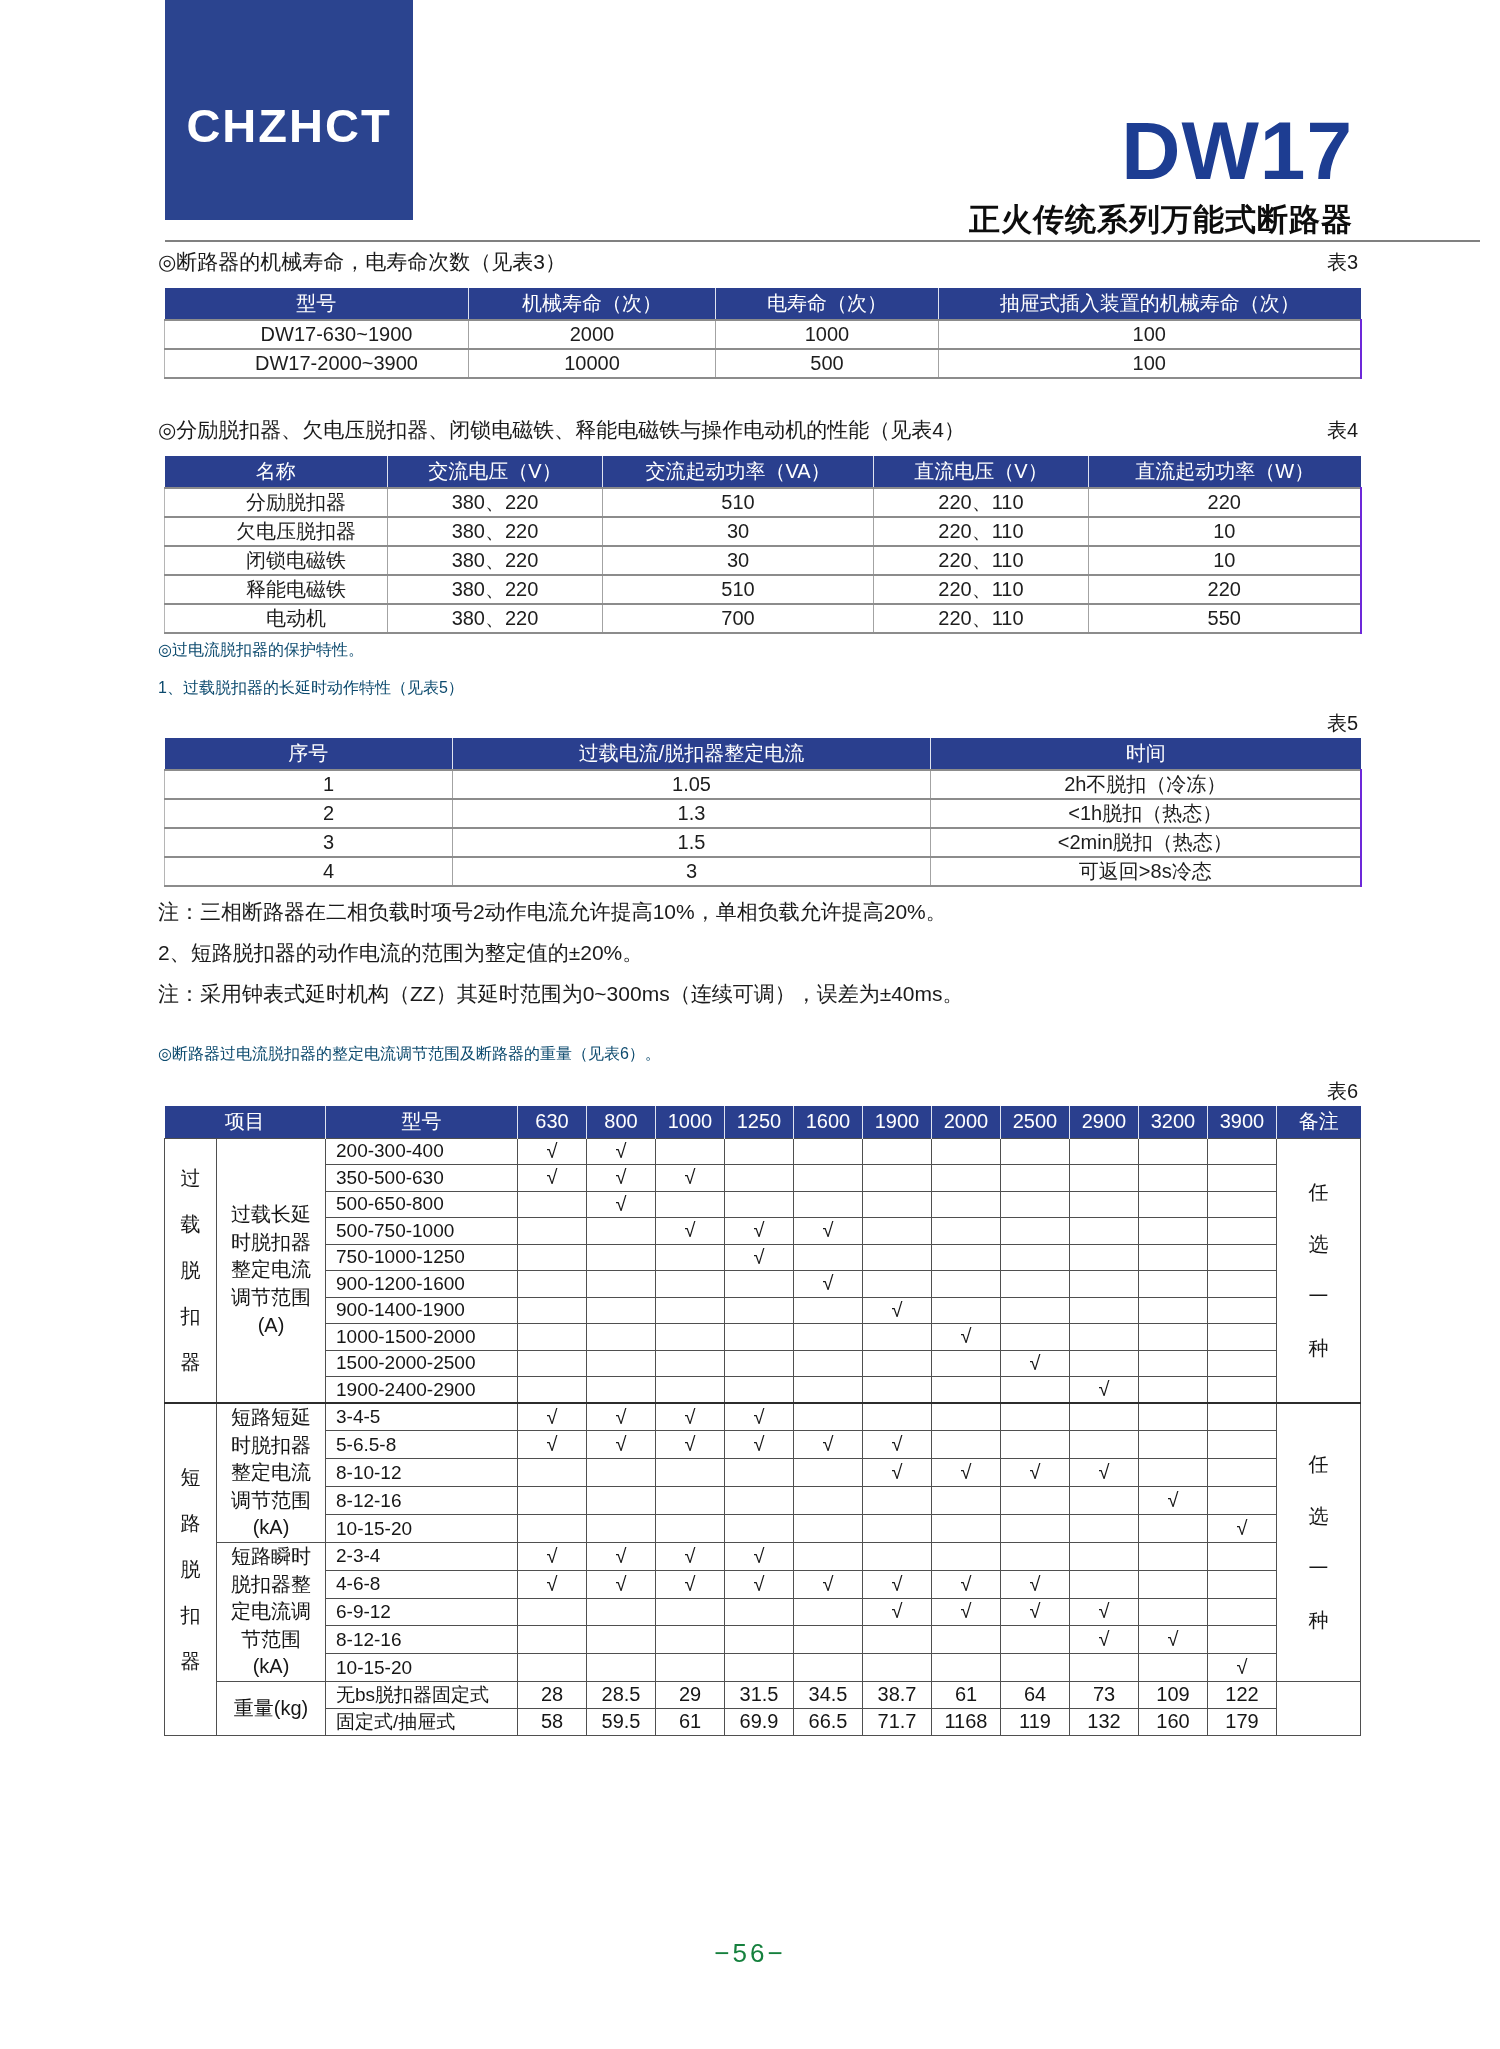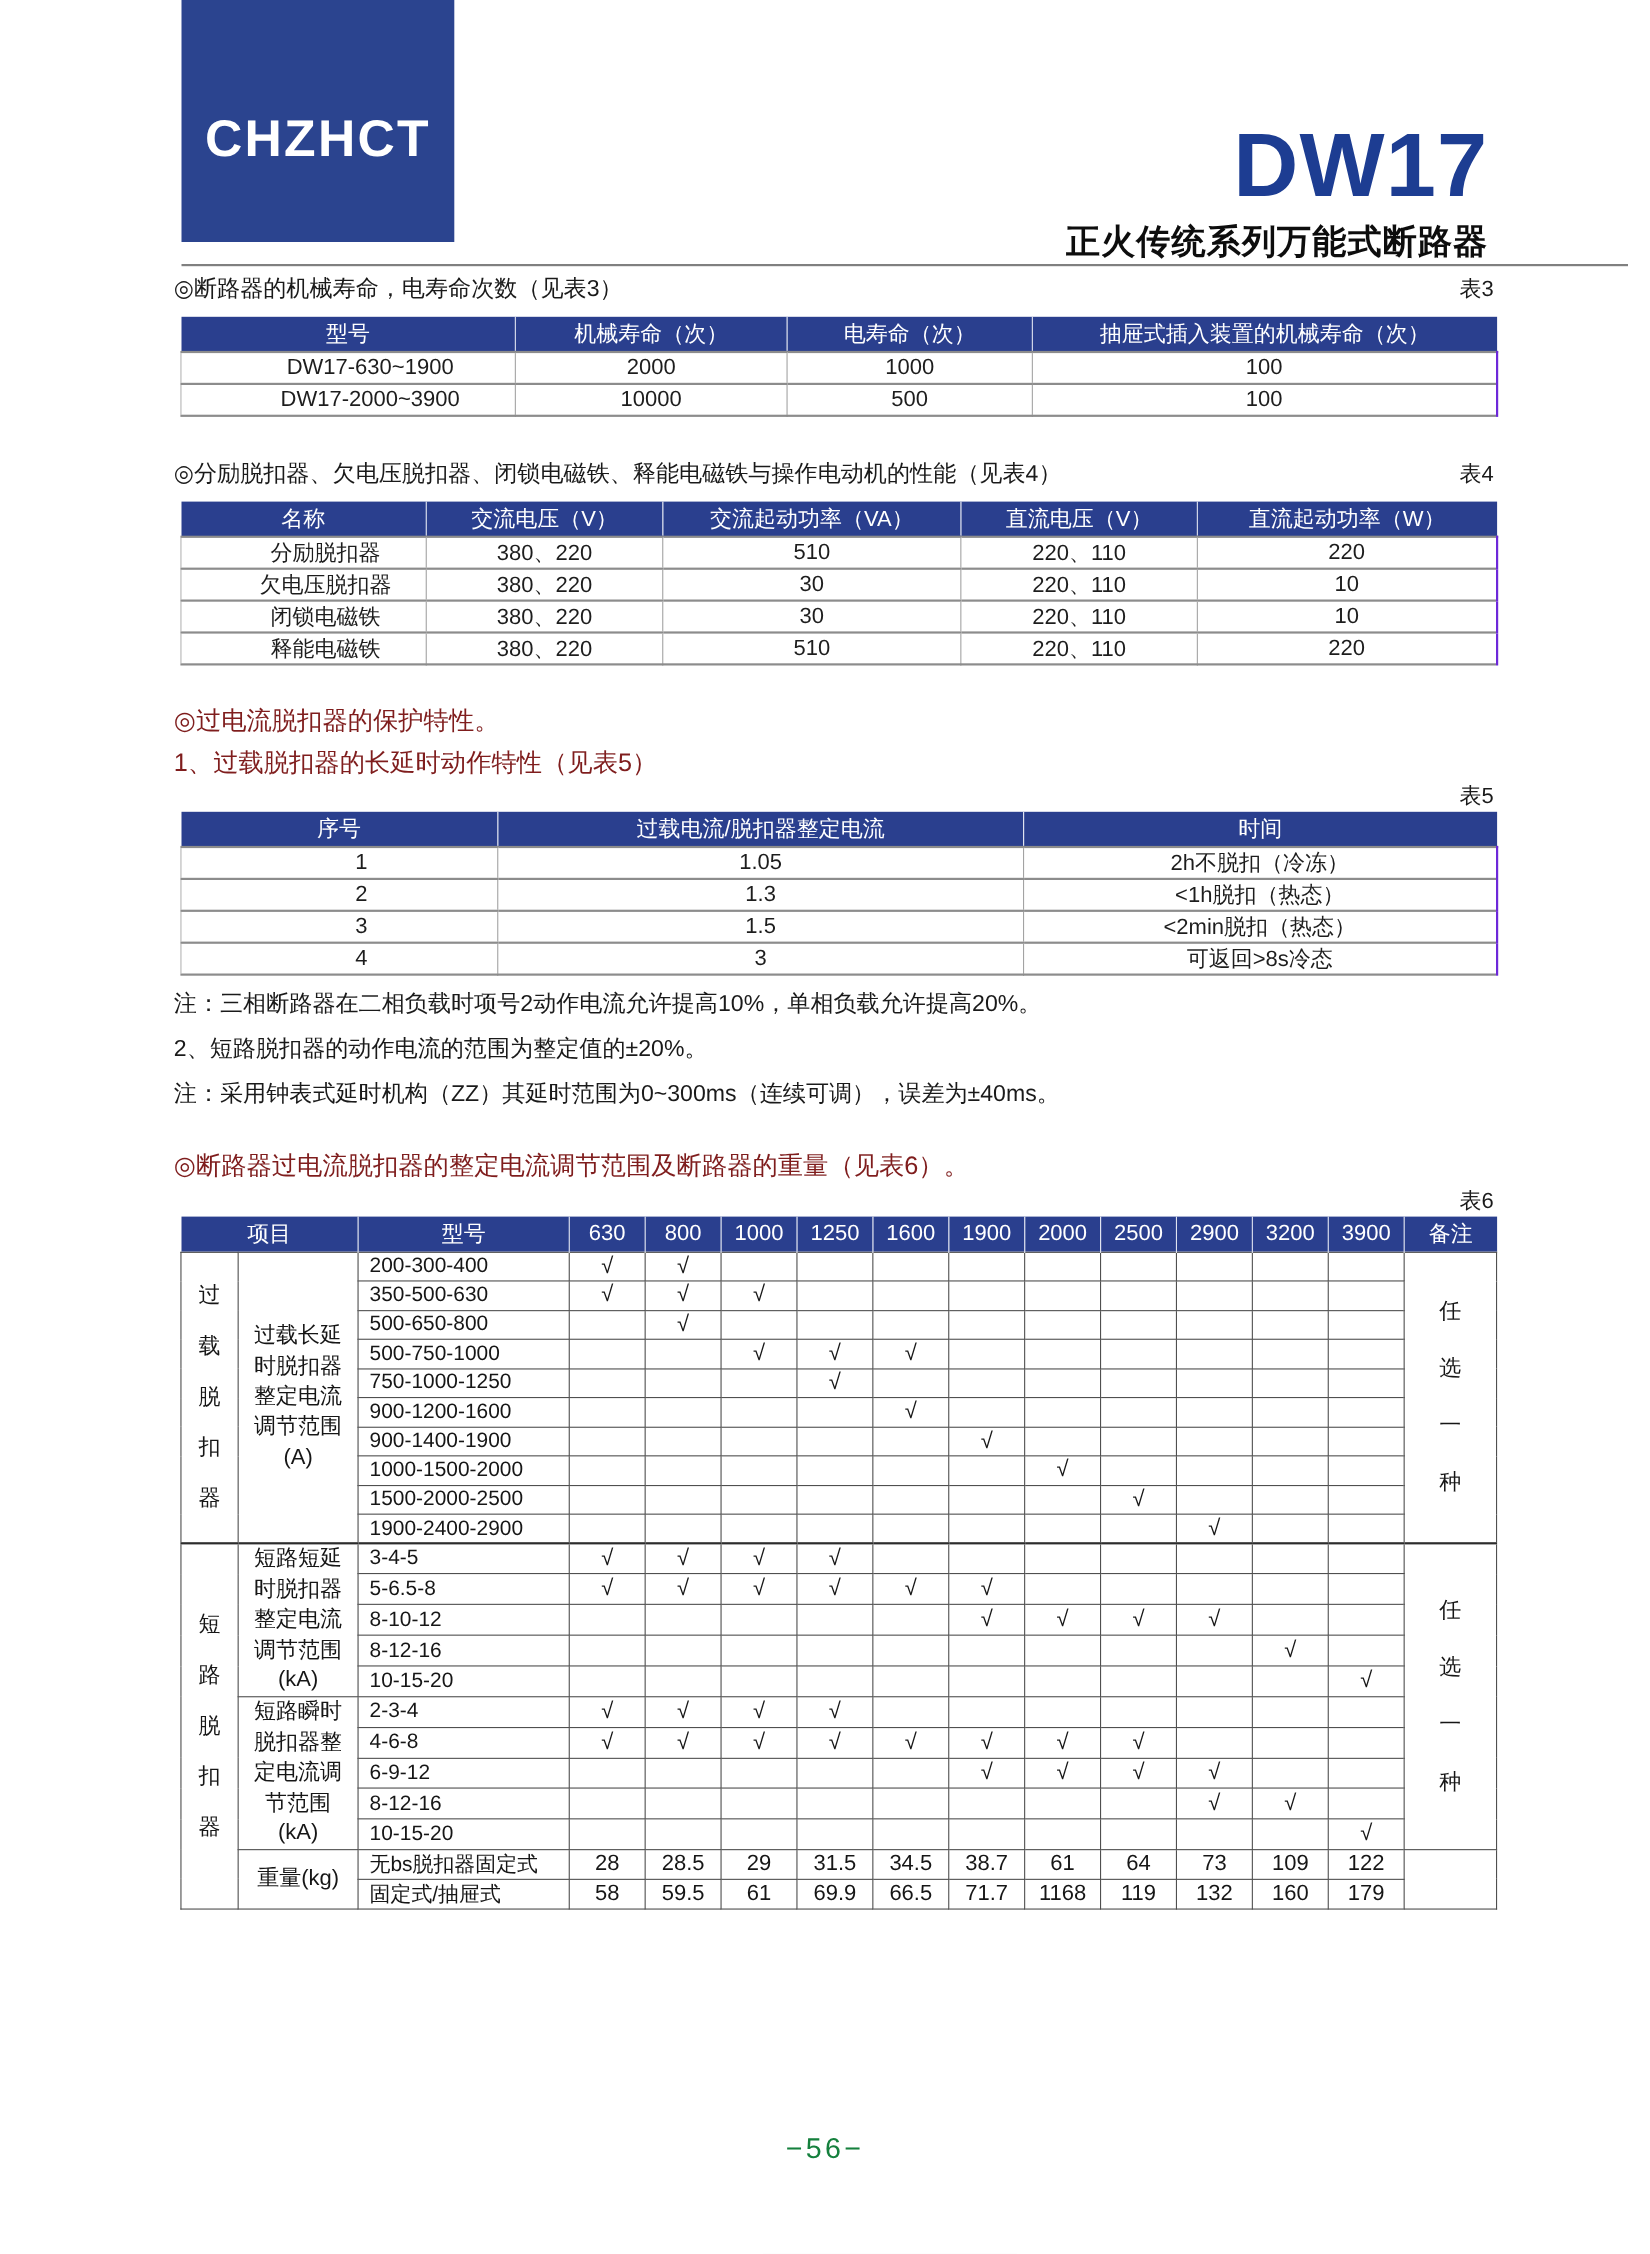--- a/index.html
+++ b/index.html
@@ -18,21 +18,21 @@
   .logo-text{color:#fff;font-size:47px;font-weight:bold;letter-spacing:2px;}
   .brand-title{position:absolute;top:110px;right:147px;font-size:82px;line-height:1;font-weight:bold;color:var(--title-blue);letter-spacing:1px;}
   .brand-subtitle{position:absolute;top:199px;right:147px;font-size:31px;font-weight:bold;color:#0d0d0d;letter-spacing:1px;}
   .header-rule{position:absolute;left:165px;top:240px;width:1315px;height:2px;background:var(--rule-gray);}
 
   
   .row-heading{position:absolute;left:158px;width:1200px;display:flex;justify-content:space-between;align-items:flex-end;}
   .heading{font-size:21px;color:#1a1a1a;}
   .tlabel{font-size:20px;color:#1a1a1a;}
   .tlabel-line{position:absolute;left:158px;width:1200px;text-align:right;font-size:20px;color:#1a1a1a;}
-  .subheading{position:absolute;left:158px;font-size:23px;color:#7f1d1d;}
+  .subheading{position:absolute;left:158px;font-size:16px;color:#0c4a6e;}
   .note-block{position:absolute;left:158px;width:1210px;}
   .note-block div{font-size:21px;color:#1a1a1a;margin-bottom:13px;}
 
   
   table.dtable{position:absolute;left:164px;width:1196px;border-collapse:collapse;table-layout:fixed;
                border-bottom:2px solid #8c8c8c;}
   .dtable th{background:var(--table-header-blue);color:#fff;font-weight:normal;font-size:20px;height:32px;}
   .dtable th:not(:first-child){border-left:1px solid #dfe3f0;}
   .dtable td{background:#fff;text-align:center;font-size:20px;color:#1d1d1d;
              border-top:2px solid #8c8c8c;border-left:1px solid #a3a3a3;border-right:1px solid #a3a3a3;}
@@ -149,20 +149,27 @@
           <td>30</td>
           <td>220、110</td>
           <td>10</td>
         </tr>
         <tr>
           <td>释能电磁铁</td>
           <td>380、220</td>
           <td>510</td>
           <td>220、110</td>
           <td>220</td>
+        </tr>
+        <tr>
+          <td>电动机</td>
+          <td>380、220</td>
+          <td>700</td>
+          <td>220、110</td>
+          <td>550</td>
         </tr>
       </tbody>
   </table>
 
   <div class="subheading" style="top:640px">◎过电流脱扣器的保护特性。</div>
   <div class="subheading" style="top:678px">1、过载脱扣器的长延时动作特性（见表5）</div>
   <div class="tlabel-line" style="top:710px">表5</div>
 
   <table class="dtable" id="table5" style="top:738px">
     <colgroup>

